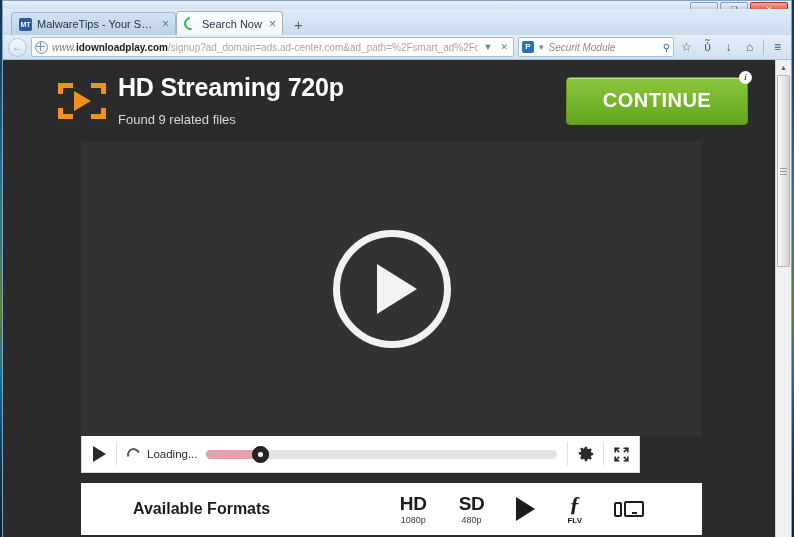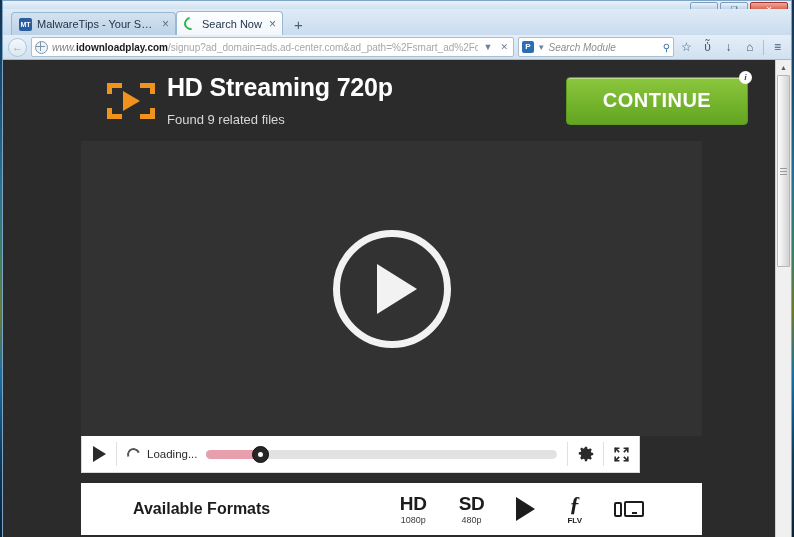--- a/index.html
+++ b/index.html
@@ -146,21 +146,21 @@
     background:linear-gradient(90deg,#fdfdfd,#e3e3e3 60%,#d2d2d2);
     border:1px solid #b6b6b6;box-sizing:border-box;border-radius:1px;
     display:flex;align-items:center;justify-content:center;
   }
   .vthumb .grip{width:7px;height:7px;
     background:repeating-linear-gradient(180deg,#9a9a9a 0 1px,transparent 1px 3px);}
   
   .page{padding:0 0 0 0;width:779px;}
   .pgheader{
     display:flex;align-items:center;
-    padding:14px 24px 8px 104px;
+    padding:14px 24px 8px 55px;
   }
   .logo{
     width:48px;height:36px;flex:none;position:relative;margin-right:12px;
   }
   .logo .br{position:absolute;background:#f0921e;}
   .logo .tl{left:0;top:0;width:15px;height:5px;}
   .logo .tl2{left:0;top:0;width:5px;height:11px;}
   .logo .tr{right:0;top:0;width:15px;height:5px;}
   .logo .tr2{right:0;top:0;width:5px;height:11px;}
   .logo .bl{left:0;bottom:0;width:15px;height:5px;}
@@ -301,21 +301,21 @@
     <div class="backbtn">←</div>
     <div class="urlbar">
       <span class="globe"></span>
       <span class="urltext"><span class="proto">www.</span><b>idownloadplay.com</b><span>/signup?ad_domain=ads.ad-center.com&amp;ad_path=%2Fsmart_ad%2Fdisplay&amp;prod=9&amp;ref=</span></span>
       <span class="urlicon">▼</span>
       <span class="urlicon">✕</span>
     </div>
     <div class="searchbar">
       <span class="searchengine">P</span>
       <span class="urlicon">▾</span>
-      <span class="searchph">Search Module</span>
+      <span class="searchph">Securit Module</span>
       <span class="magnifier">⚲</span>
     </div>
     <div class="toolicon">☆</div>
     <div class="toolicon">ὖ</div>
     <div class="toolicon">↓</div>
     <div class="toolicon">⌂</div>
     <div class="tbdivider"></div>
     <div class="toolicon">≡</div>
   </div>
 

